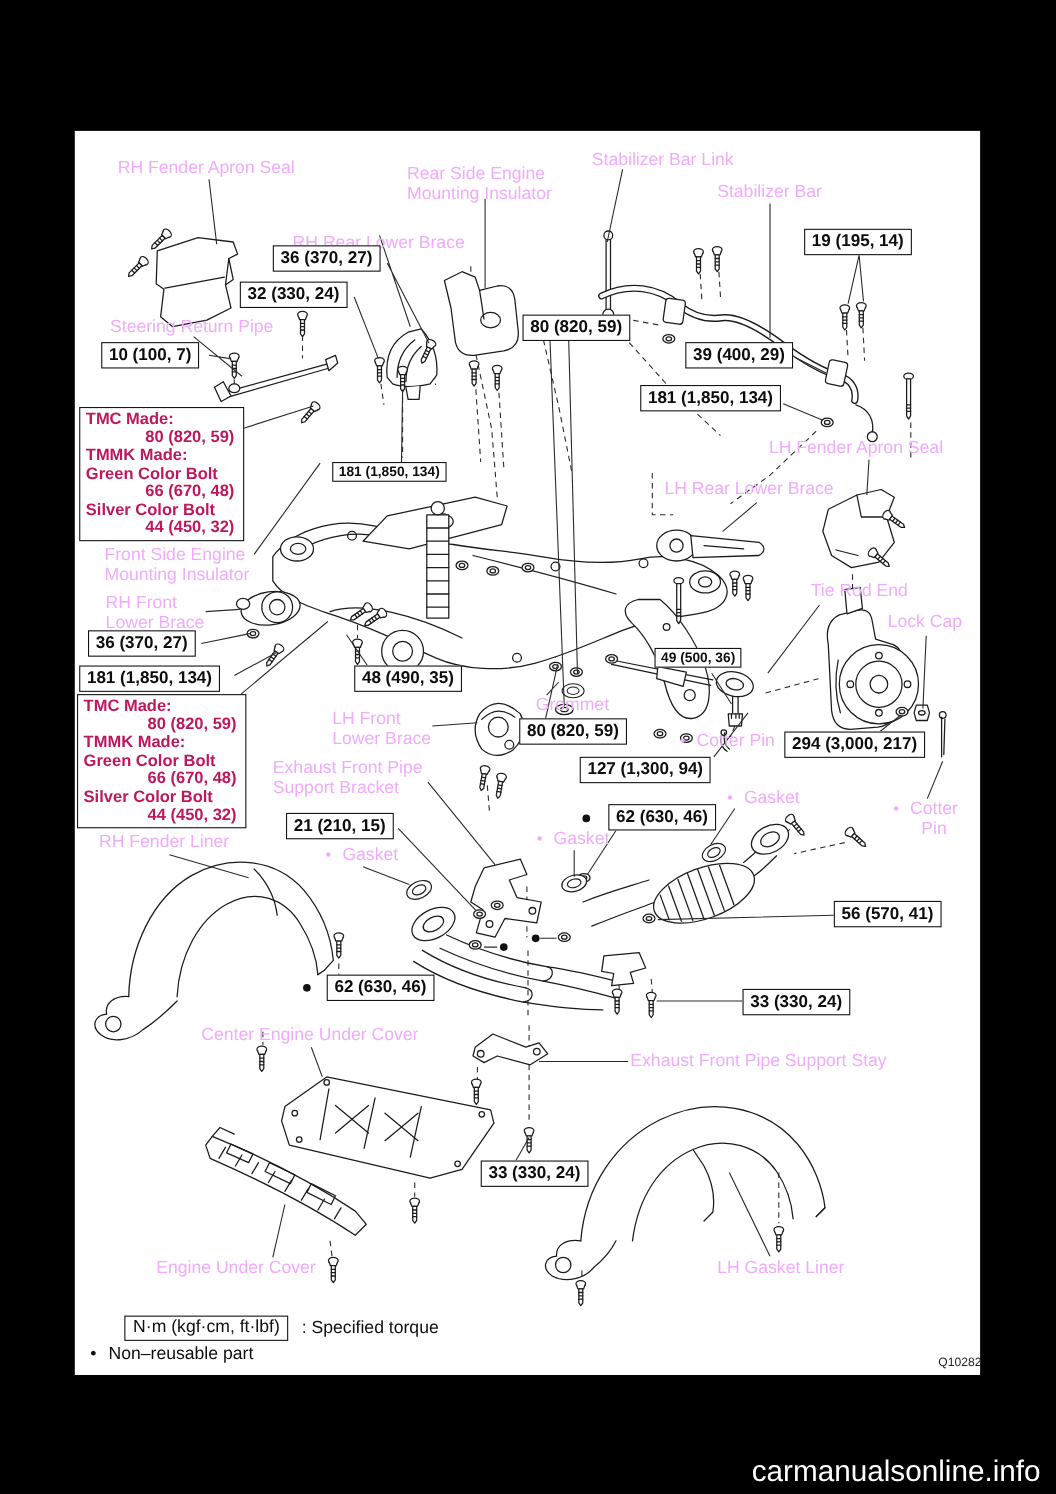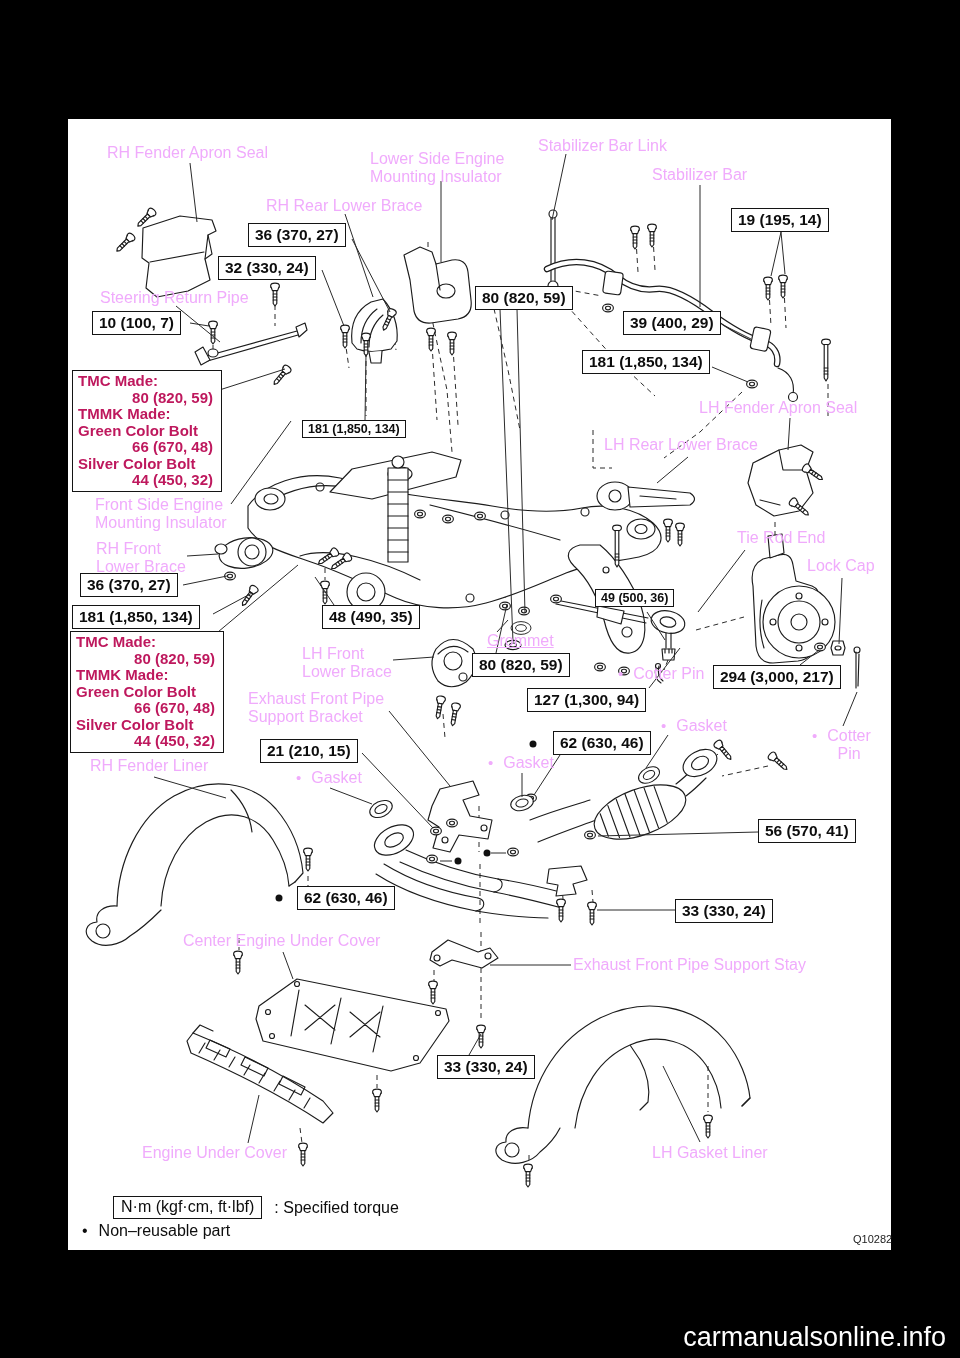--- a/index.html
+++ b/index.html
@@ -318,30 +318,30 @@
     <div class="nonreuse">
       <span>•</span>
       <span>Non–reusable part</span>
     </div>
     <div class="figcode">Q10282</div>
     <div class="watermark">carmanualsonline.info</div>
   <div class="lbl" style="left: 107px; top: 144px;">
         <span class="txt">RH Fender Apron Seal</span>
       </div>
       <div class="lbl" style="left: 370px; top: 150px;">
-        <span class="txt">Lower Side Engine
+        <span class="txt">Rear Side Engine
 Mounting Insulator</span>
       </div>
       <div class="lbl" style="left: 518px; top: 137px; margin-left: 20px;">
         <span class="txt">Stabilizer Bar Link</span>
       </div>
       <div class="lbl" style="left: 652px; top: 166px;">
         <span class="txt">Stabilizer Bar</span>
       </div>
-      <div class="lbl" style="left: 266px; top: 197px; align-items: center;">
+      <div class="lbl" style="left: 266px; top: 212px; align-items: center;">
         <span class="txt">RH Rear Lower Brace</span>
       </div>
       <div class="lbl" style="left: 100px; top: 289px;">
         <span class="txt">Steering Return Pipe</span>
       </div>
       <div class="lbl" style="left: 95px; top: 496px;">
         <span class="txt">Front Side Engine
 Mounting Insulator</span>
       </div>
       <div class="lbl" style="left: 96px; top: 540px;">
@@ -353,21 +353,21 @@
       </div>
       <div class="lbl" style="left: 604px; top: 436px;">
         <span class="txt">LH Rear Lower Brace</span>
       </div>
       <div class="lbl" style="left: 737px; top: 529px;">
         <span class="txt">Tie Rod End</span>
       </div>
       <div class="lbl" style="left: 807px; top: 557px;">
         <span class="txt">Lock Cap</span>
       </div>
-      <div class="lbl" style="left: 487px; top: 632px; text-decoration: underline;">
+      <div class="lbl" style="left: 487px; top: 632px;">
         <span class="txt">Grommet</span>
       </div>
       <div class="lbl" style="left: 618px; top: 665px;">
         <span class="blt">•</span>
         <span class="txt">Cotter Pin</span>
       </div>
       <div class="lbl" style="left: 302px; top: 645px;">
         <span class="txt">LH Front
 Lower Brace</span>
       </div>

